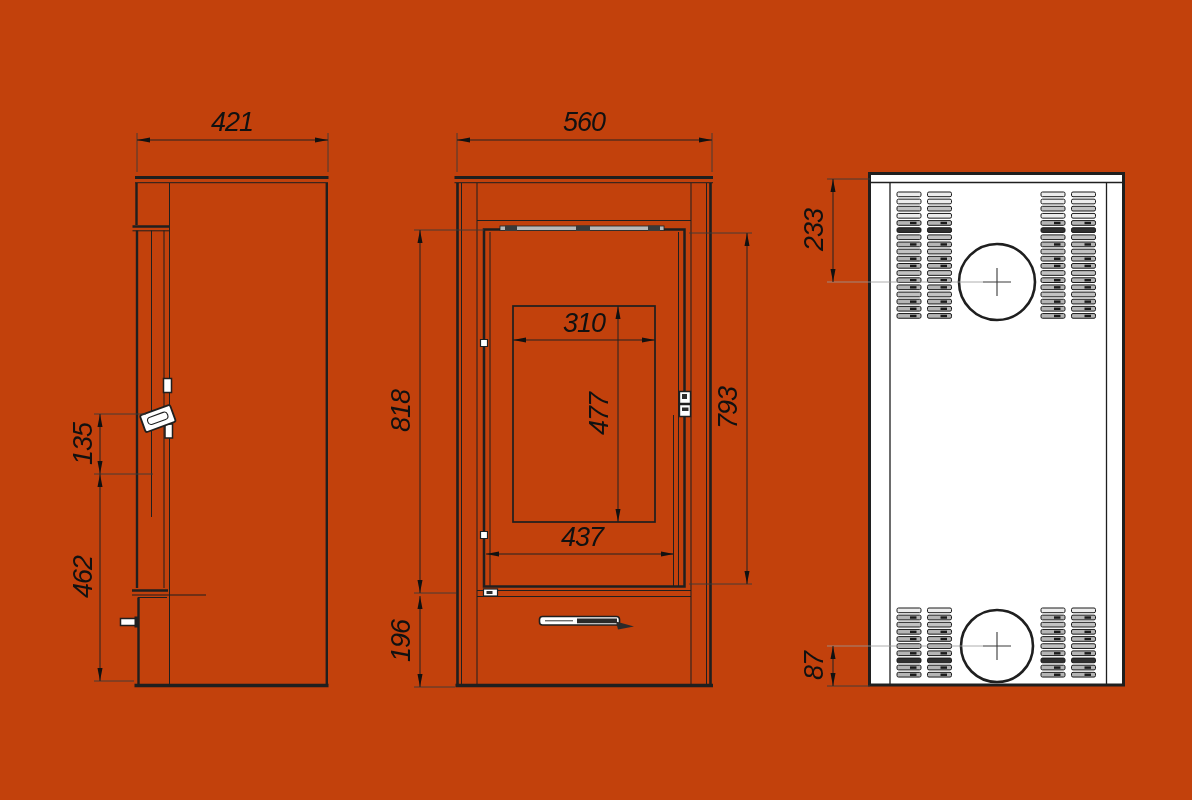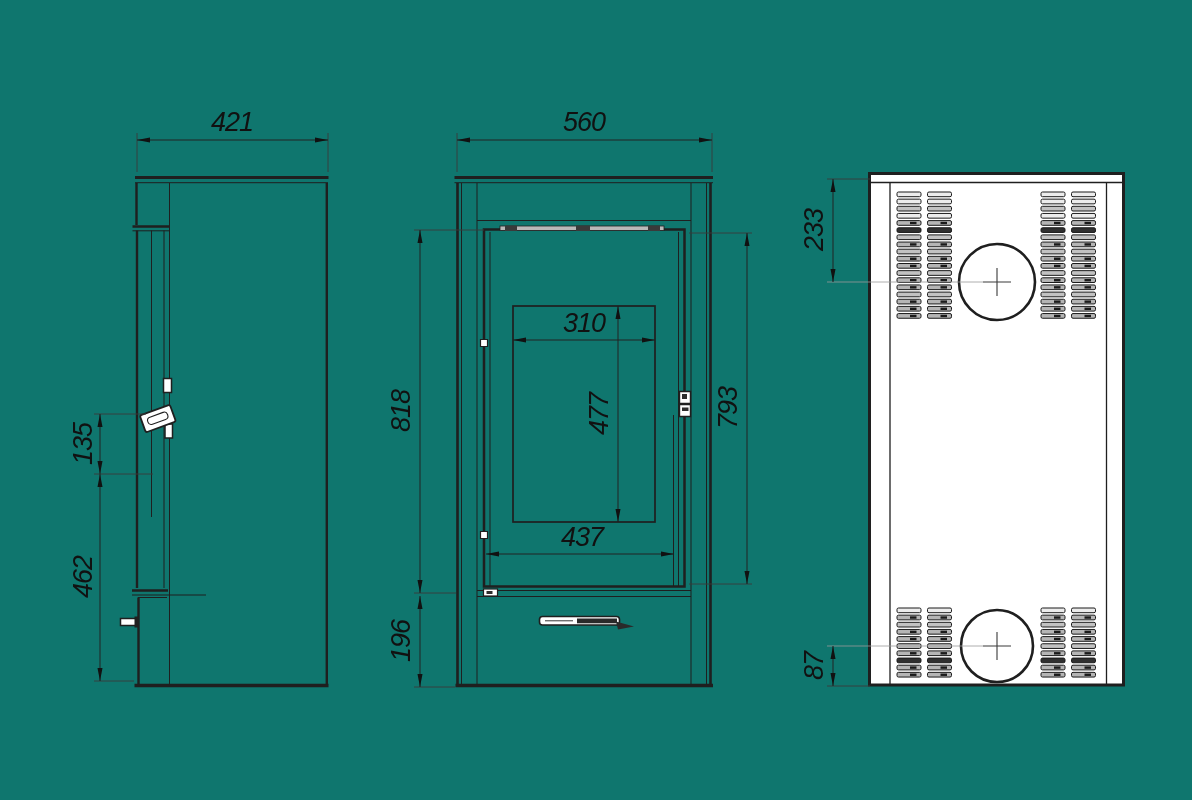--- a/index.html
+++ b/index.html
@@ -1,16 +1,16 @@
 <!DOCTYPE html>
 <html><head>
 <meta charset="utf-8">
 <style>
   html,body { margin:0; padding:0; background:#ffffff; }
-  #canvas { position:relative; width:1192px; height:800px; background:#0f766e; overflow:hidden; }
+  #canvas { position:relative; width:1192px; height:800px; background:#c2410c; overflow:hidden; }
   svg { display:block; }
   .dim-text {
     font-family:"Liberation Sans", sans-serif;
     font-style:italic;
     font-size:27px;
     letter-spacing:-1px;
     fill:#111111;
   }
   .objline { stroke:#1f1f1f; fill:none; stroke-linecap:butt; }
   .white-fill { fill:#ffffff; }

